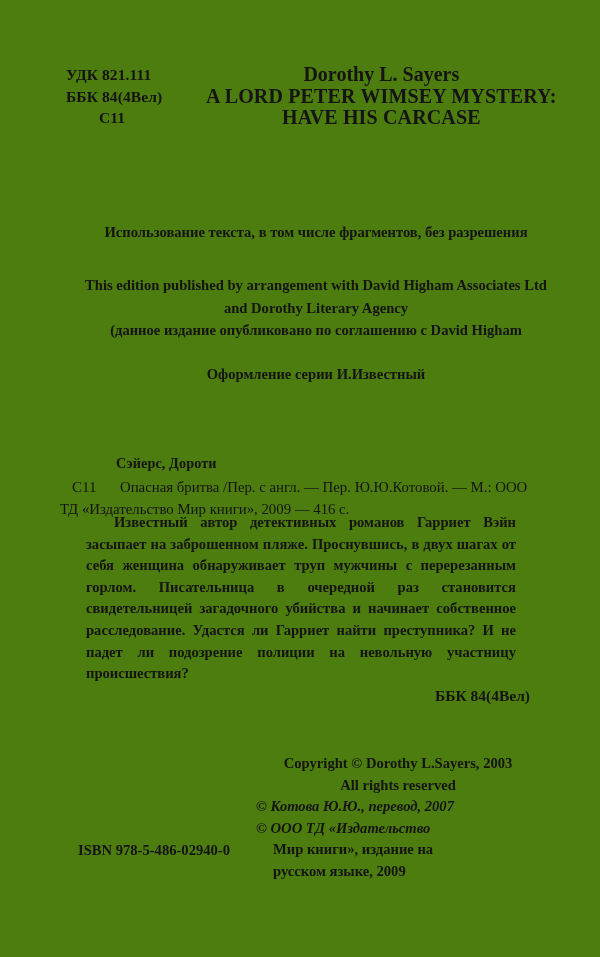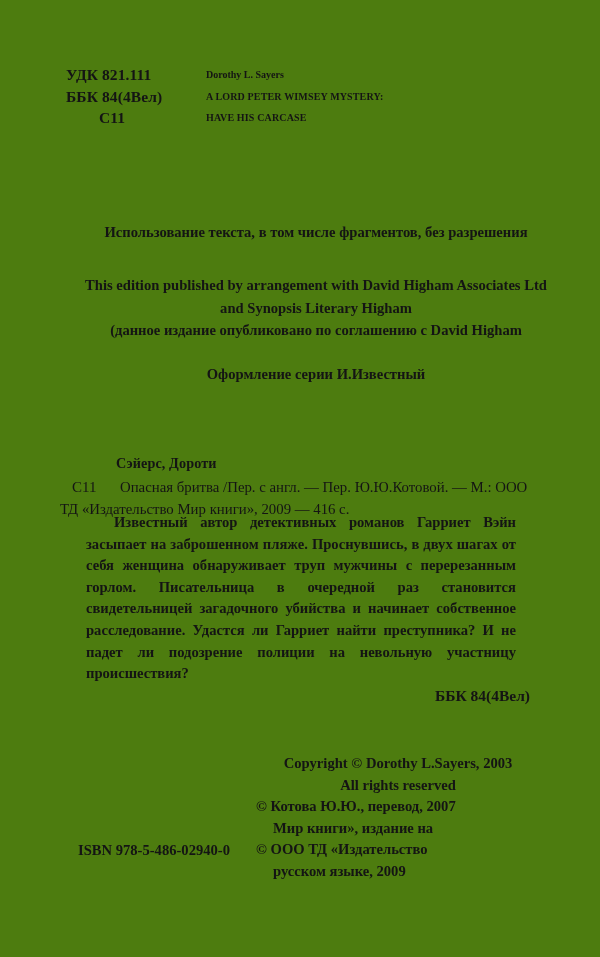--- a/index.html
+++ b/index.html
@@ -41,23 +41,23 @@
   .codes .code-line {
     display: block;
     white-space: nowrap;
   }
   .codes .code-udk { text-align: left; padding-left: 6px; }
   .codes .code-bbk { text-align: left; padding-left: 6px; }
   .codes .code-c11 { text-align: center; padding-right: 26px; }
 
   .orig-title {
     flex: 1 1 auto;
-    text-align: left;
-    font-weight: bold;
-    font-size: 10px;
+    text-align: center;
+    font-weight: bold;
+    font-size: 20px;
     line-height: 21.5px;
     padding-left: 10px;
   }
   .orig-title .author-line {
     display: block;
     white-space: nowrap;
   }
   .orig-title .title-line {
     display: block;
     white-space: nowrap;
@@ -157,21 +157,21 @@
     width: 284px;
     font-size: 14.6px;
     line-height: 21.5px;
     font-weight: bold;
   }
   .copyright .cr-line {
     display: block;
     white-space: nowrap;
   }
   .copyright .cr-center { text-align: center; }
-  .copyright .cr-left { text-align: left; }
+  .copyright .cr-left { text-align: left; font-style: italic; }
   .copyright .cr-indent { text-align: left; padding-left: 17px; }
 
   
   .isbn {
     position: absolute;
     top: 842px;
     left: 78px;
     font-weight: bold;
     font-size: 14.6px;
     white-space: nowrap;
@@ -194,21 +194,21 @@
       <span class="title-line">HAVE HIS CARCASE</span>
     </div>
   </div>
 
   <div class="notice notice-copyright-ru">
     <span class="ln">Использование текста, в том числе фрагментов, без разрешения</span>
   </div>
 
   <div class="notice notice-arrangement">
     <span class="ln">This edition published by arrangement with David Higham Associates Ltd</span>
-    <span class="ln">and Synopsis Literary Higham</span>
+    <span class="ln">and Dorothy Literary Agency</span>
     <span class="ln">(данное издание опубликовано по соглашению с David Higham</span>
   </div>
 
   <div class="notice notice-design">
     <span class="ln">Оформление серии И.Известный</span>
   </div>
 
   <div class="cip">
     <div class="cip-author">Сэйерс, Дороти</div>
     <div class="cip-body">
@@ -218,20 +218,20 @@
   </div>
 
   <div class="annotation">Известный автор детективных романов Гарриет Вэйн засыпает на заброшенном пляже. Проснувшись, в двух шагах от себя женщина обнаруживает труп мужчины с перерезанным горлом. Писательница в очередной раз становится свидетельницей загадочного убийства и начинает собственное расследование. Удастся ли Гарриет найти преступника? И не падет ли подозрение полиции на невольную участницу происшествия?</div>
 
   <div class="bbk-footer">ББК 84(4Вел)</div>
 
   <div class="copyright">
     <span class="cr-line cr-center">Copyright © Dorothy L.Sayers, 2003</span>
     <span class="cr-line cr-center">All rights reserved</span>
     <span class="cr-line cr-left">© Котова Ю.Ю., перевод, 2007</span>
+    <span class="cr-line cr-left">© ООО ТД «Издательство</span>
     <span class="cr-line cr-indent">Мир книги», издание на</span>
-    <span class="cr-line cr-left">© ООО ТД «Издательство</span>
     <span class="cr-line cr-indent">русском языке, 2009</span>
   </div>
 
   <div class="isbn">ISBN 978-5-486-02940-0</div>
 
 </div>
 
 </body></html>

